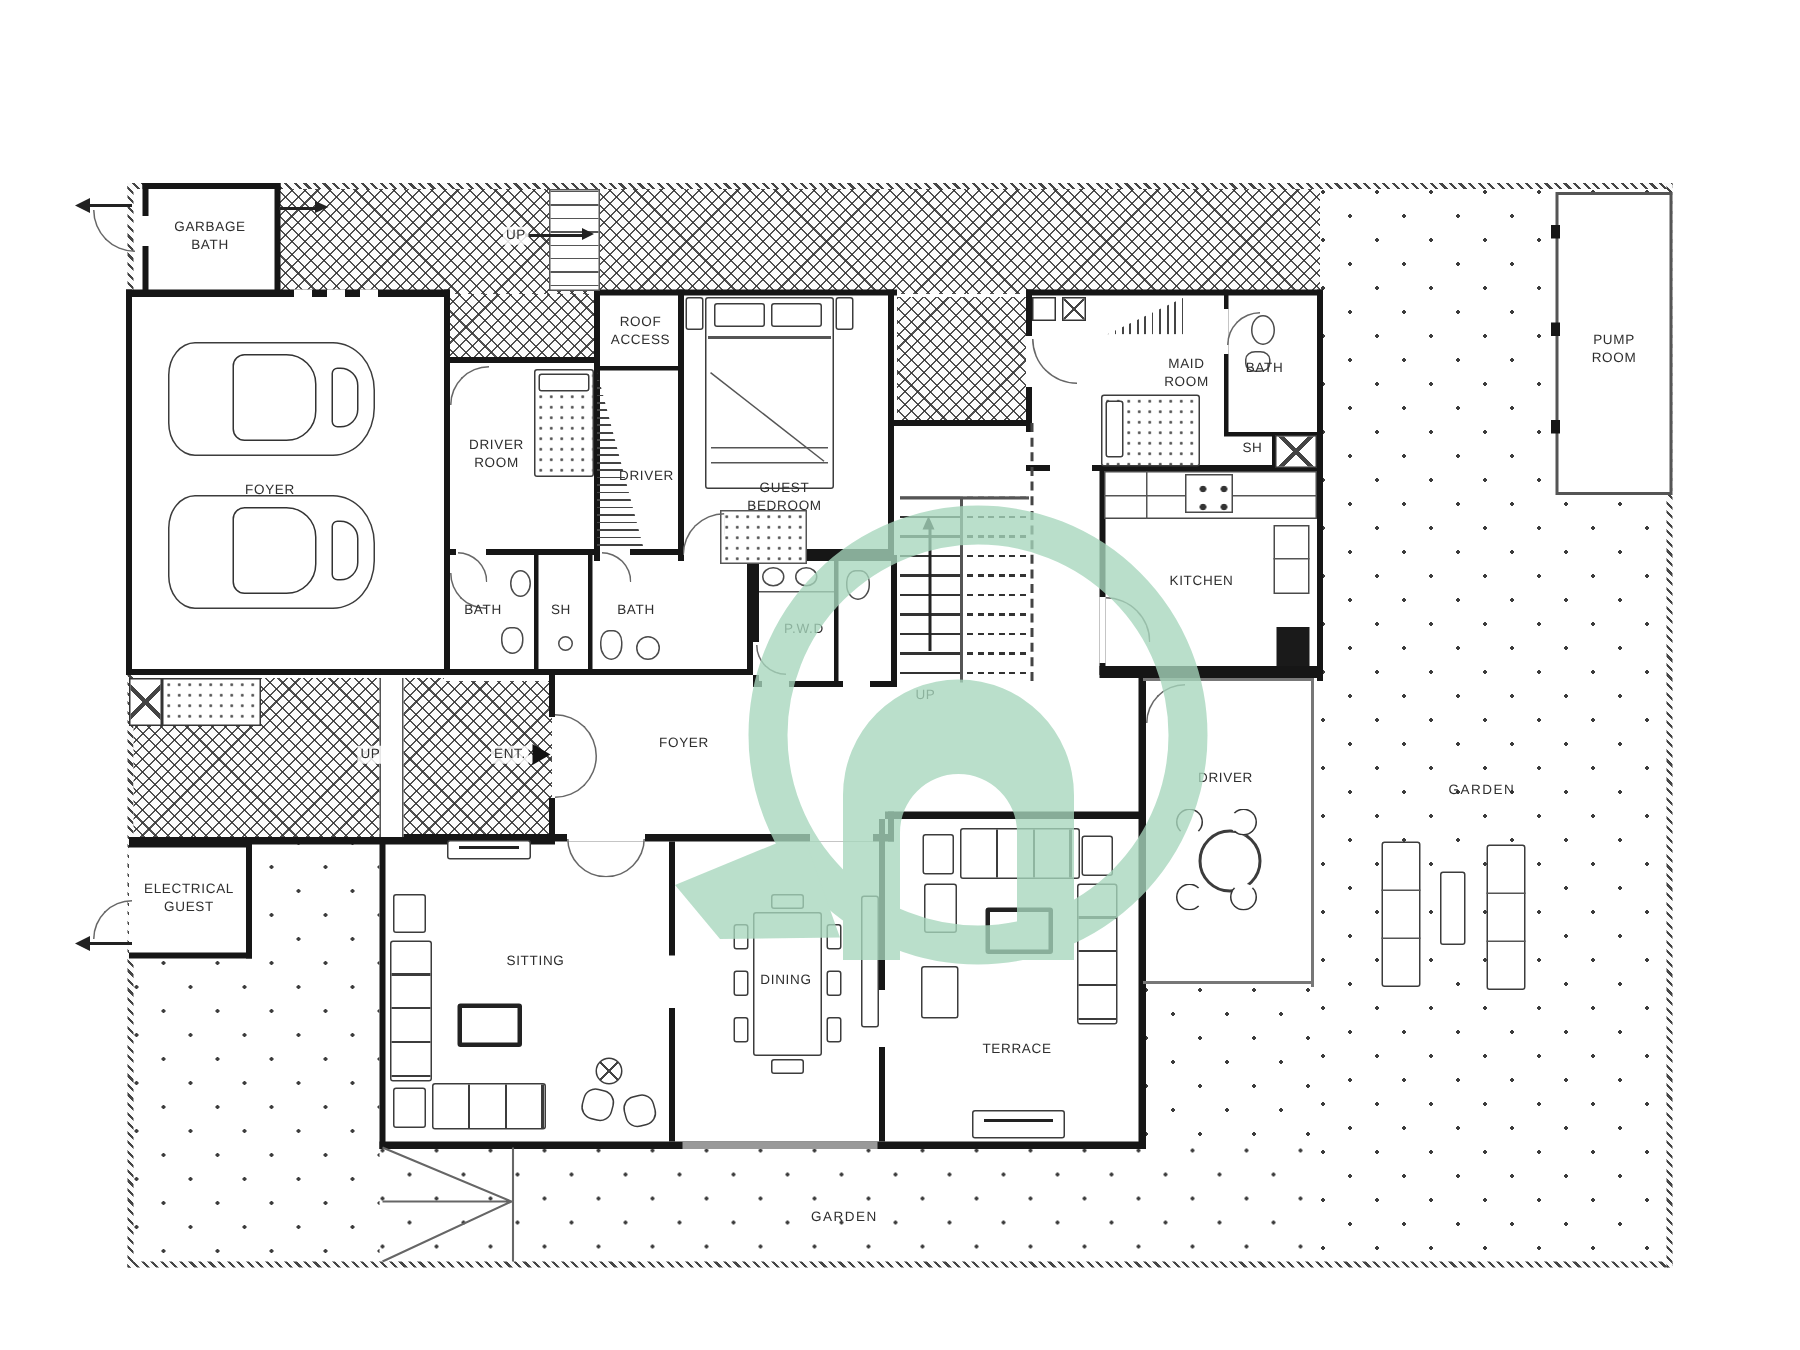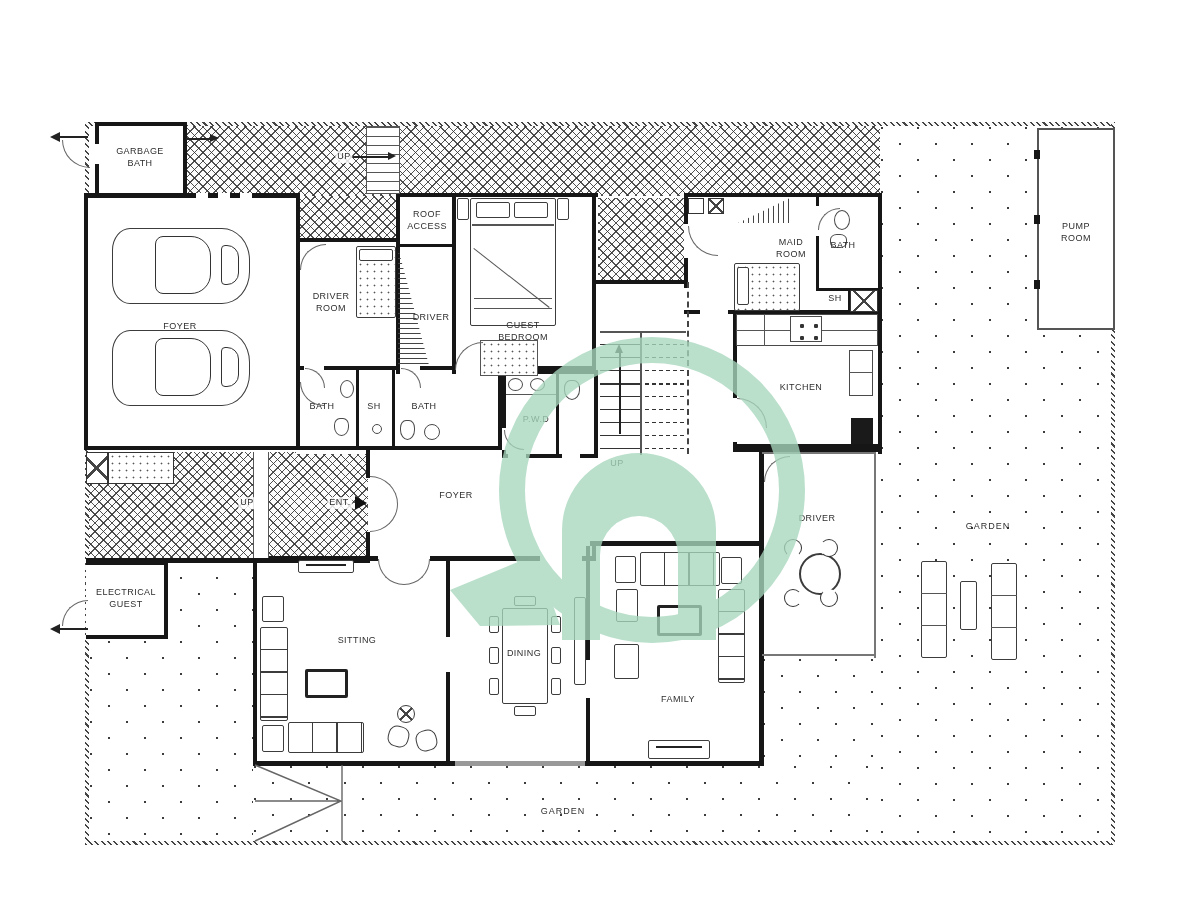--- a/index.html
+++ b/index.html
@@ -316,21 +316,21 @@
   <div class="lbl" style="left:424px;top:407px">BATH</div>
   <div class="lbl" style="left:536px;top:420px">P.W.D</div>
   <div class="lbl bgw" style="left:617px;top:464px">UP</div>
   <div class="lbl bgw" style="left:247px;top:503px">UP</div>
   <div class="lbl bgw" style="left:340px;top:503px">ENT.</div>
   <div class="lbl" style="left:456px;top:496px">FOYER</div>
   <div class="lbl" style="left:126px;top:599px">ELECTRICAL
 GUEST</div>
   <div class="lbl" style="left:357px;top:641px">SITTING</div>
   <div class="lbl" style="left:524px;top:654px">DINING</div>
-  <div class="lbl" style="left:678px;top:700px">FAMILY</div>
+  <div class="lbl" style="left:678px;top:700px">TERRACE</div>
   <div class="lbl" style="left:817px;top:519px">DRIVER</div>
   <div class="lbl" style="left:988px;top:527px;letter-spacing:1px">GARDEN</div>
   <div class="lbl" style="left:563px;top:812px;letter-spacing:1px">GARDEN</div>
 
   <svg class="abs" style="left:440px;top:330px;opacity:.78" width="380" height="330" viewBox="0 0 380 330">
     <g fill="#a7d7bd">
       <circle cx="212" cy="160" r="140" fill="none" stroke="#a7d7bd" stroke-width="26"></circle>
       <path d="M122,310 L122,200 A77,77 0 0 1 276,200 L276,310 L238,310 L238,225 A39,39 0 0 0 160,225 L160,310 Z"></path>
       <path d="M10,260 L95,225 L120,295 L40,296 Z"></path>
     </g>

